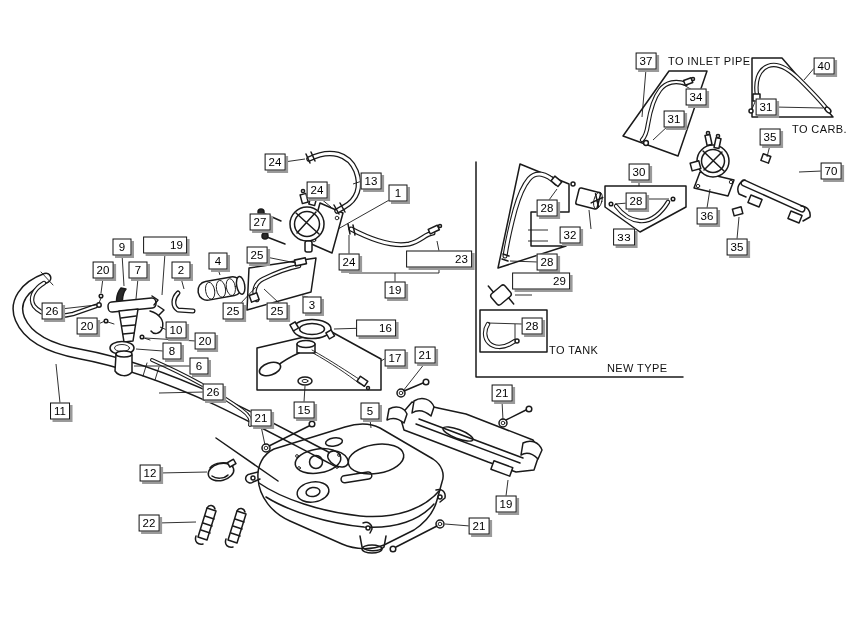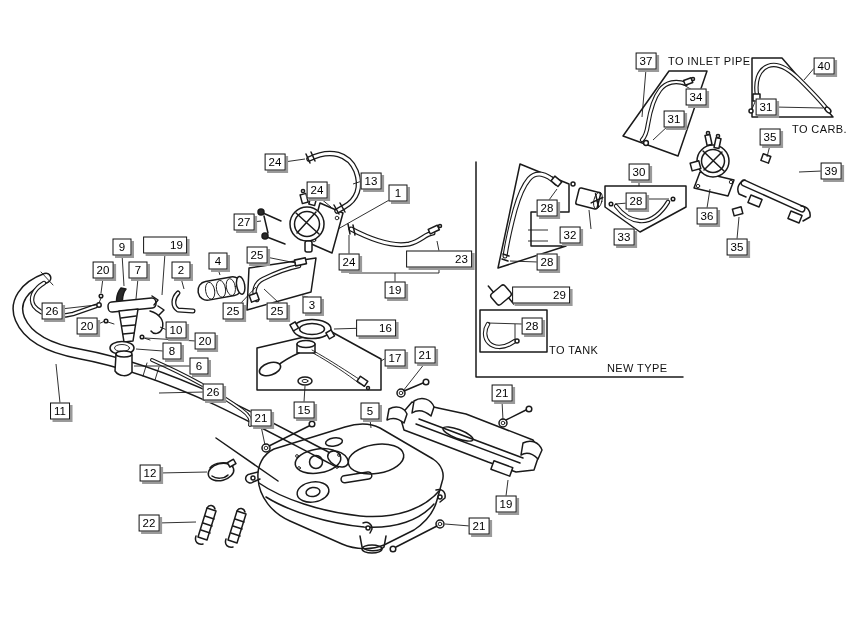--- a/index.html
+++ b/index.html
@@ -289,36 +289,36 @@
   <div class="sec-label" style="left:792px;top:123px">TO CARB.</div>
   <div class="sec-label" style="left:549px;top:344px">TO TANK</div>
   <div class="sec-label" style="left:607px;top:362px">NEW TYPE</div>
 
 <div class="callout" style="left: 646px; top: 61px;">37</div>
     <div class="callout" style="left: 696px; top: 97px;">34</div>
     <div class="callout" style="left: 674px; top: 119px;">31</div>
     <div class="callout" style="left: 824px; top: 66px;">40</div>
     <div class="callout" style="left: 766px; top: 107px;">31</div>
     <div class="callout" style="left: 770px; top: 137px;">35</div>
-    <div class="callout" style="left: 831px; top: 171px;">39</div>
+    <div class="callout" style="left: 831px; top: 171px;">70</div>
     <div class="callout" style="left: 639px; top: 172px;">30</div>
     <div class="callout" style="left: 636px; top: 201px;">28</div>
     <div class="callout" style="left: 707px; top: 216px;">36</div>
     <div class="callout" style="left: 737px; top: 247px;">35</div>
-    <div class="callout" style="left: 624px; top: 237px;">33</div>
+    <div class="callout" style="left: 624px; top: 237px; font-family: Liberation Mono, monospace;">33</div>
     <div class="callout" style="left: 547px; top: 208px;">28</div>
     <div class="callout" style="left: 570px; top: 235px;">32</div>
     <div class="callout" style="left: 547px; top: 262px;">28</div>
-    <div class="callout" style="left: 541px; top: 295px; padding-left: 40px;">29</div>
+    <div class="callout" style="left: 541px; top: 281px; padding-left: 40px;">29</div>
     <div class="callout" style="left: 532px; top: 326px;">28</div>
     <div class="callout" style="left: 275px; top: 162px;">24</div>
     <div class="callout" style="left: 371px; top: 181px;">13</div>
     <div class="callout" style="left: 317px; top: 190px;">24</div>
     <div class="callout" style="left: 398px; top: 193px;">1</div>
-    <div class="callout" style="left: 244px; top: 222px;">27</div>
+    <div class="callout" style="left: 260px; top: 222px;">27</div>
     <div class="callout" style="left: 257px; top: 255px;">25</div>
     <div class="callout" style="left: 349px; top: 262px;">24</div>
     <div class="callout" style="left: 439px; top: 259px; padding-left: 48px;">23</div>
     <div class="callout" style="left: 395px; top: 290px;">19</div>
     <div class="callout" style="left: 122px; top: 247px;">9</div>
     <div class="callout" style="left: 165px; top: 245px; padding-left: 26px;">19</div>
     <div class="callout" style="left: 103px; top: 270px;">20</div>
     <div class="callout" style="left: 138px; top: 270px;">7</div>
     <div class="callout" style="left: 181px; top: 270px;">2</div>
     <div class="callout" style="left: 218px; top: 261px;">4</div>

